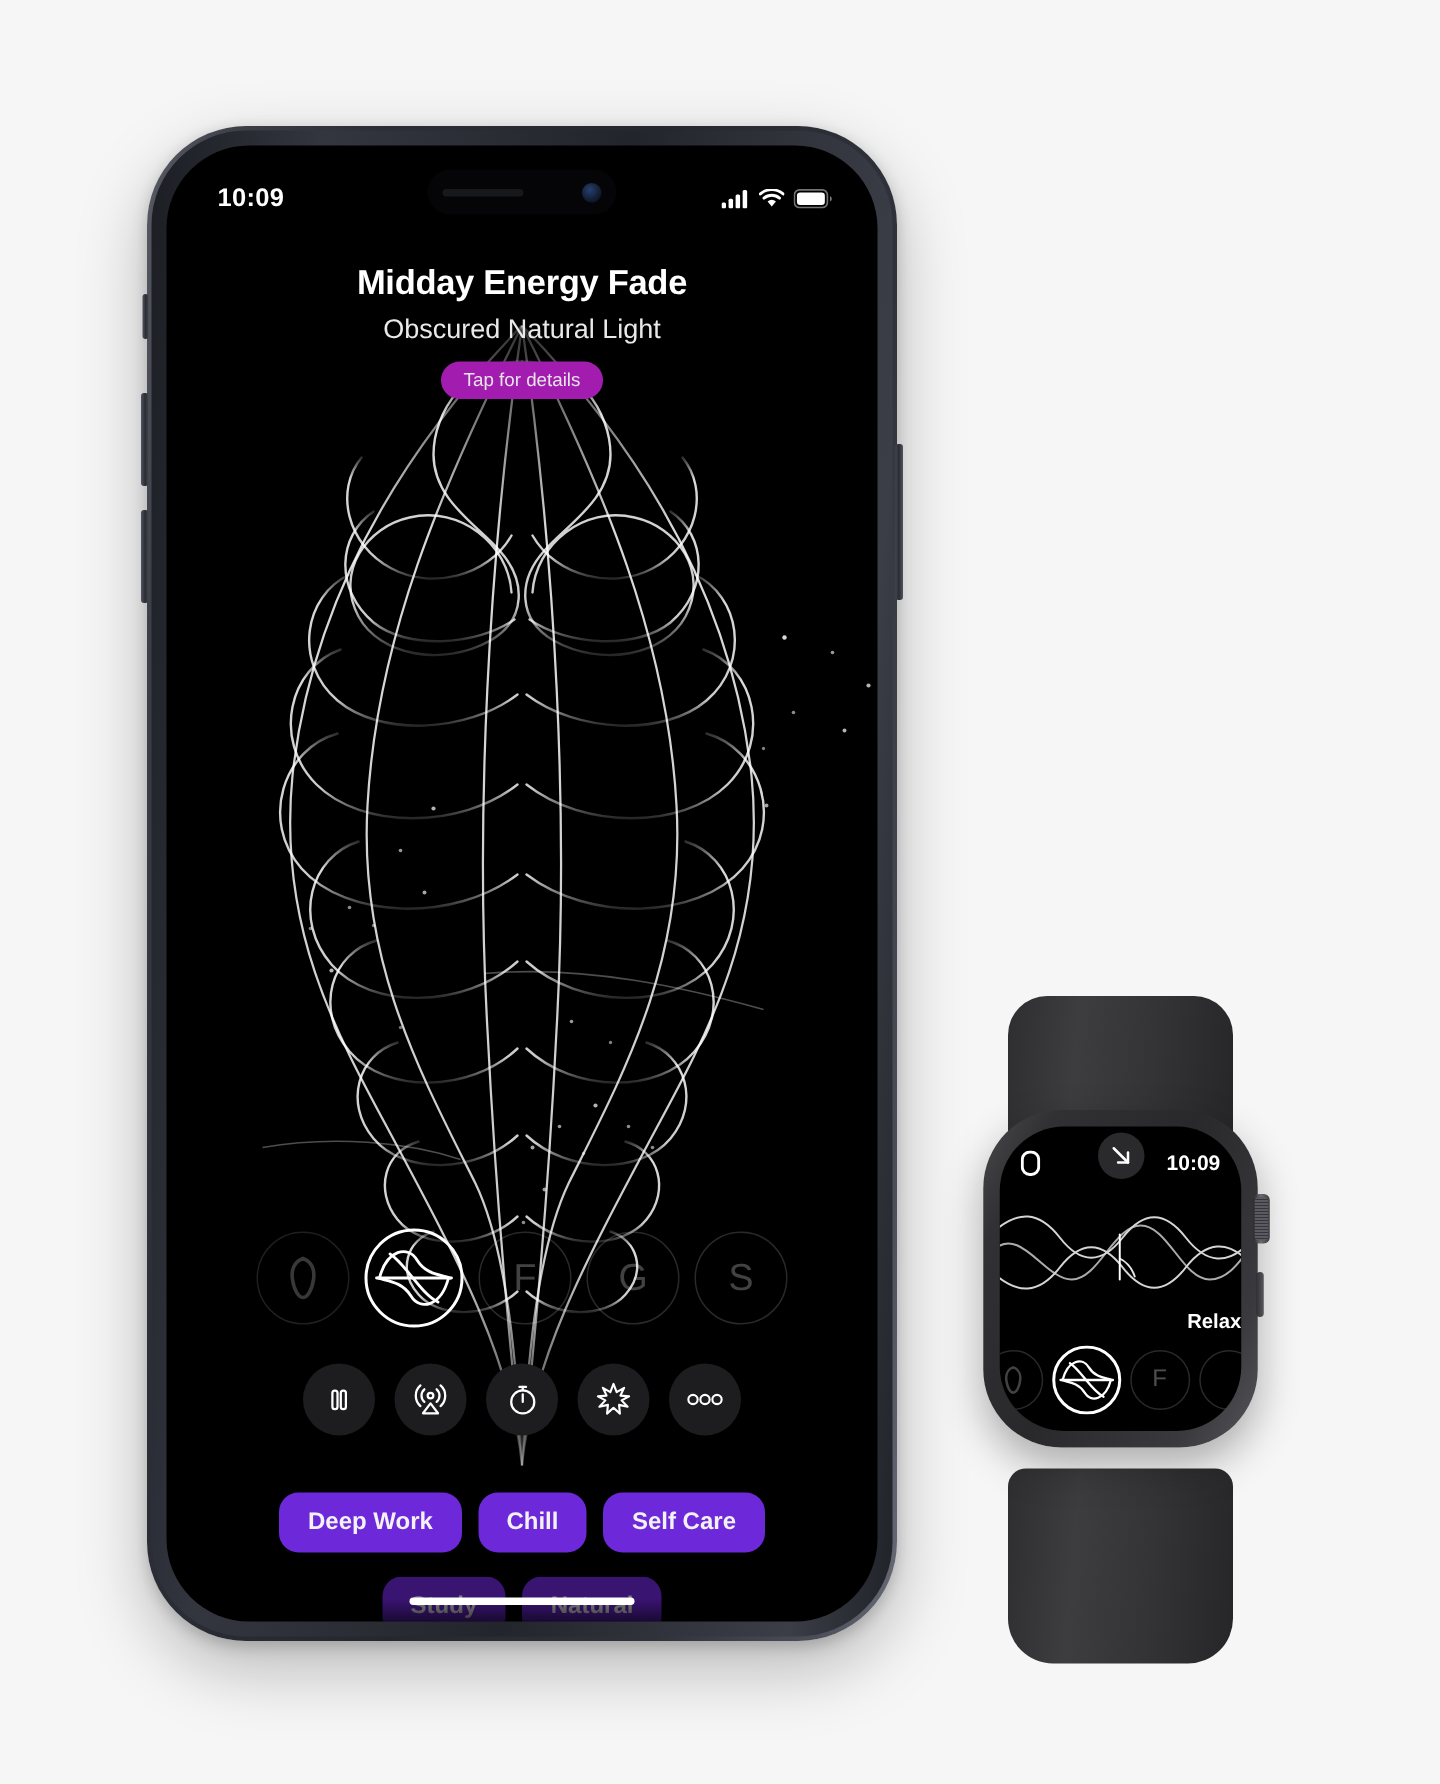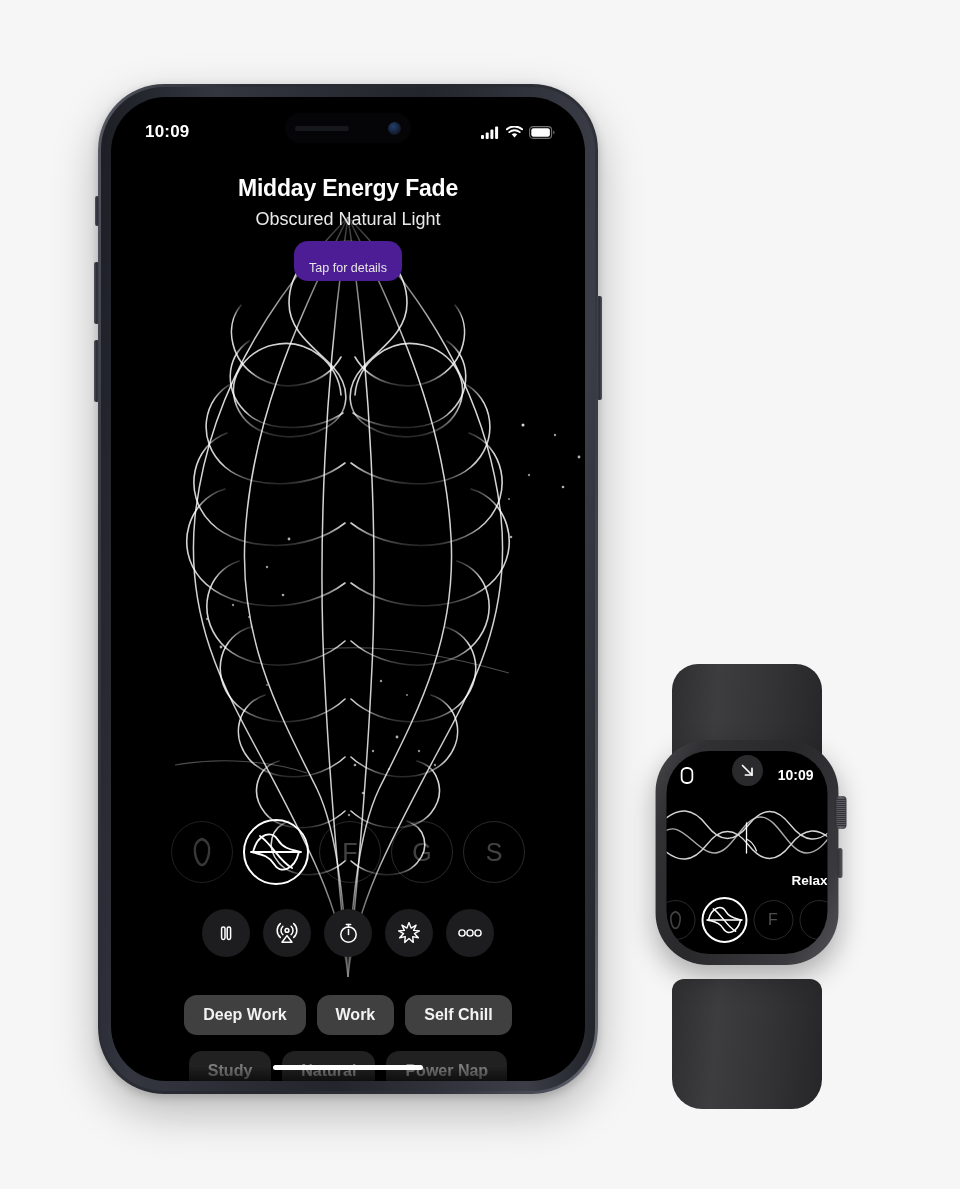--- a/index.html
+++ b/index.html
@@ -120,23 +120,23 @@
     letter-spacing: -0.2px;
   }
   .app-subtitle {
     margin-top: 7px;
     color: #e9e9ea;
     font-size: 18px;
     font-weight: normal;
   }
   .details-pill {
     margin-top: 11px;
-    padding: 20px 15px 6px;
+    padding: 5px 15px 6px;
     border-radius: 14px;
-    background: #4c1d95;
+    background: #a21caf;
     color: #e6e6e7;
     font-size: 12.5px;
   }
 
   
   .viz {
     position: absolute;
     left: 0; top: 120px;
     width: 474px; height: 760px;
     pointer-events: none;
@@ -199,21 +199,21 @@
     display: flex;
     flex-wrap: wrap;
     justify-content: center;
     gap: 11px;
     padding: 0 22px;
     z-index: 5;
   }
   .chip {
     padding: 11px 19px;
     border-radius: 13px;
-    background: #404040;
+    background: #6d28d9;
     color: #f2f2f3;
     font-size: 16px;
     font-weight: bold;
     white-space: nowrap;
   }
   .chips-row2 .chip { opacity: 0.52; }
   .chips-row2 {
     position: absolute;
     left: 0; right: 0;
     top: 954px;
@@ -563,27 +563,26 @@
           <svg width="26" height="10" viewBox="0 0 26 10">
             <circle cx="5" cy="5" r="3.1" fill="none" stroke="#fff" stroke-width="1.4"></circle>
             <circle cx="13" cy="5" r="3.1" fill="none" stroke="#fff" stroke-width="1.4"></circle>
             <circle cx="21" cy="5" r="3.1" fill="none" stroke="#fff" stroke-width="1.4"></circle>
           </svg>
         </div>
       </div>
 
       <div class="chips">
         <div class="chip">Deep Work</div>
-        <div class="chip">Work</div>
-        <div class="chip">Self Chill</div>
+        <div class="chip">Chill</div>
+        <div class="chip">Self Care</div>
       </div>
       <div class="chips-row2">
         <div class="chip">Study</div>
         <div class="chip">Natural</div>
-        <div class="chip">Power Nap</div>
       </div>
 
       <div class="home-indicator"></div>
     </div>
   </div>
 
   <div class="watch">
     <div class="band band-top"></div>
     <div class="band band-bottom"></div>
 

